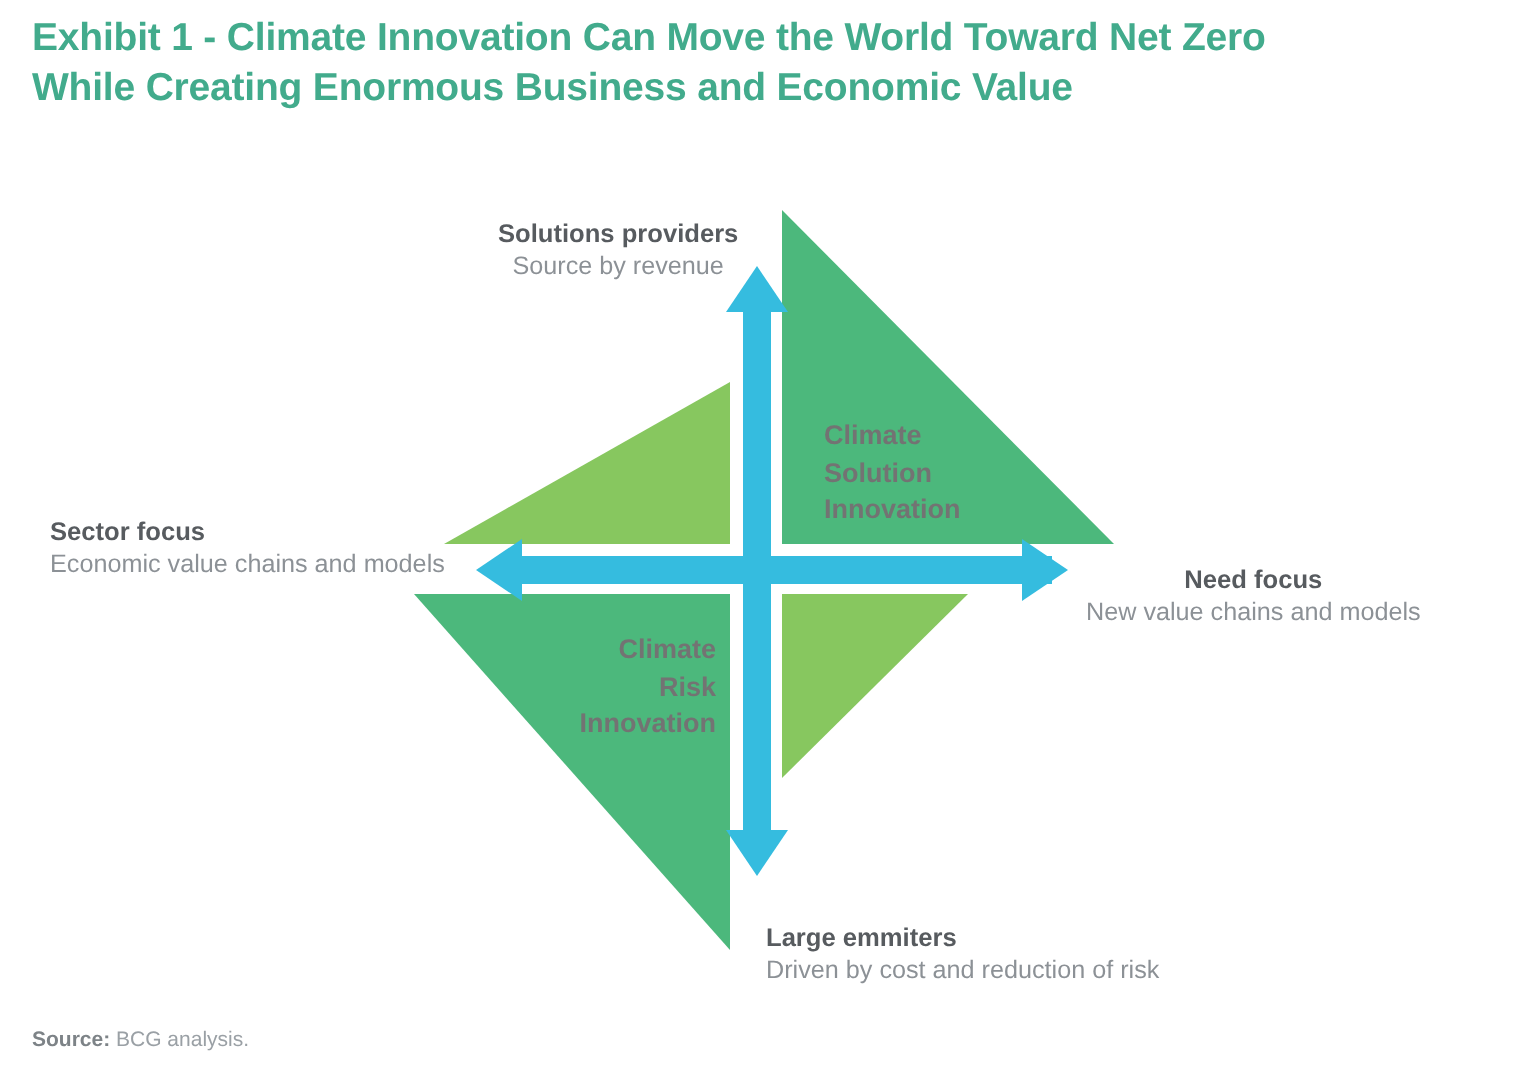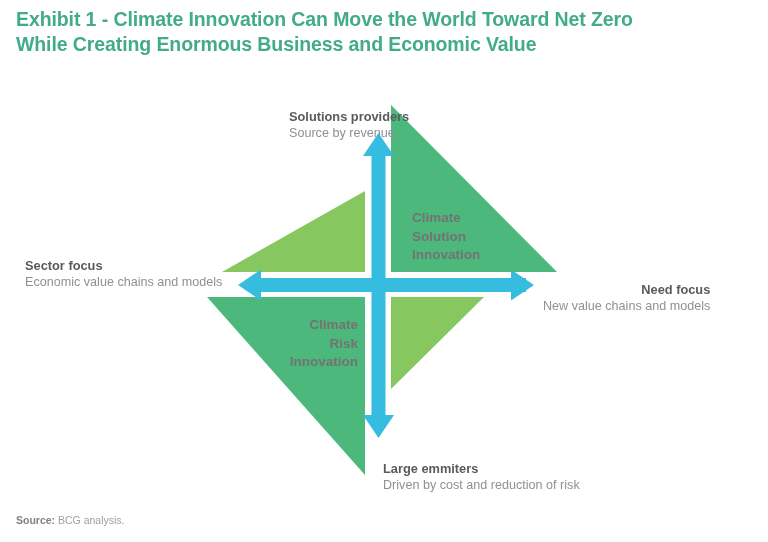--- a/index.html
+++ b/index.html
@@ -88,23 +88,23 @@
     white-space: nowrap;
   }
   .axis-label .sub {
     color: #8c9196;
     font-size: 12.6px;
     font-weight: normal;
     line-height: 17px;
     white-space: nowrap;
   }
 
-  .axis-label.top    { left: 249px; top: 108px; text-align: left; margin-left: 40px; }
+  .axis-label.top    { left: 249px; top: 108px; text-align: center; }
   .axis-label.left   { left: 25px;  top: 257px; text-align: left; }
-  .axis-label.right  { left: 543px; top: 281px; text-align: right; }
+  .axis-label.right  { left: 543px; top: 281px; text-align: center; }
   .axis-label.bottom { left: 383px; top: 432px; text-align: left; margin-top: 28px; }
 
   
   .source {
     position: absolute;
     left: 16px;
     top: 513px;
     font-size: 10.5px;
     color: #9aa0a5;
     line-height: 14px;

